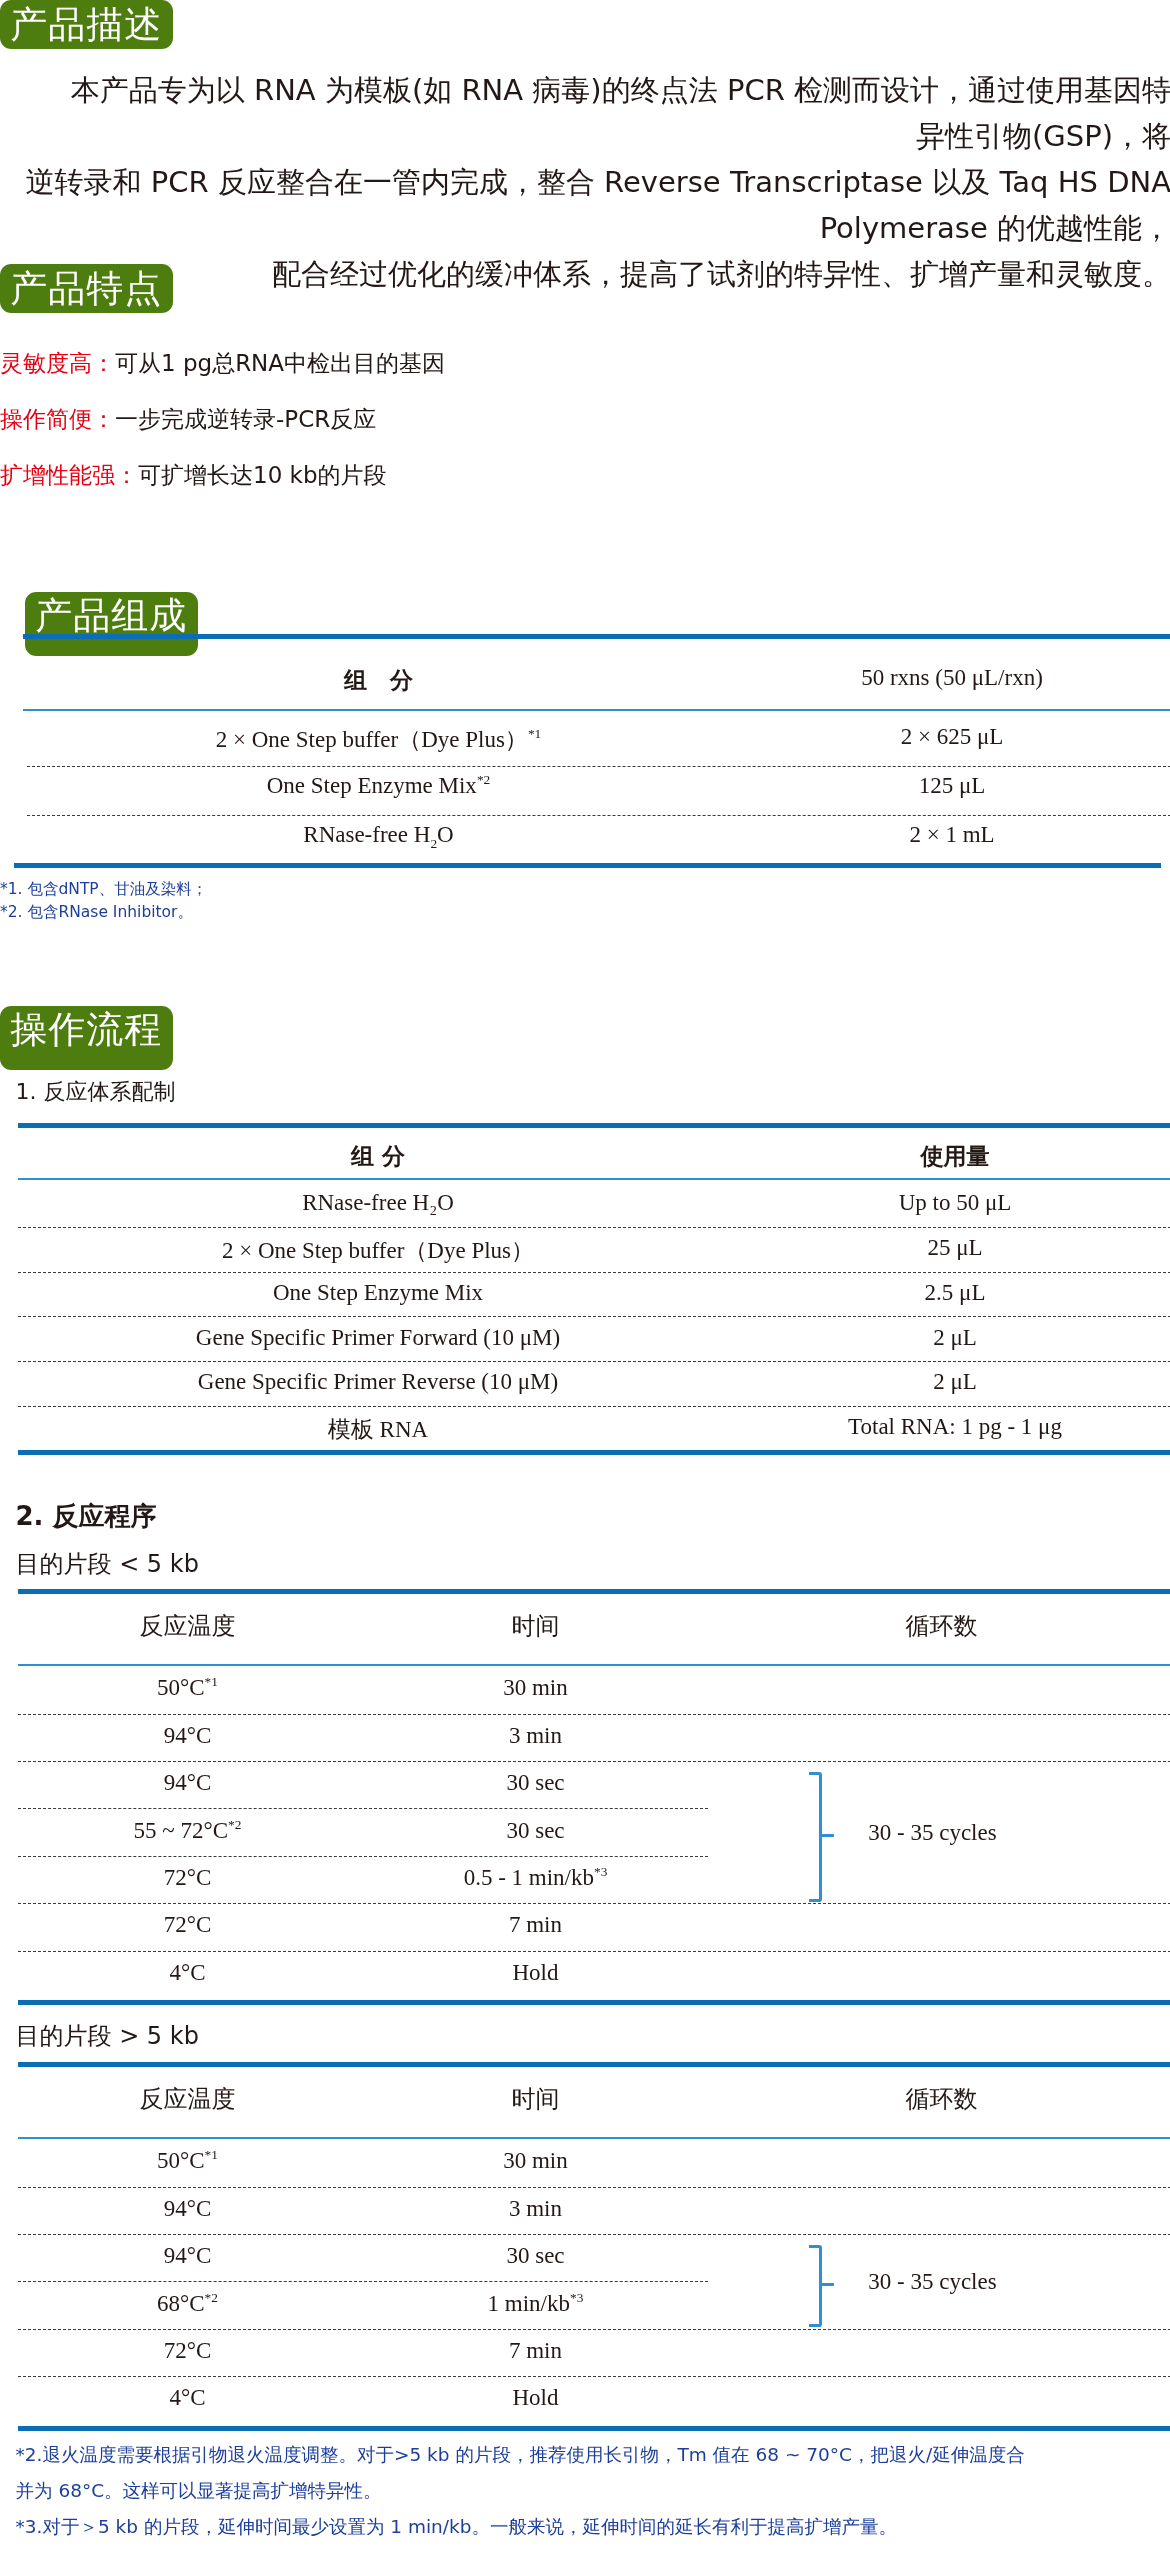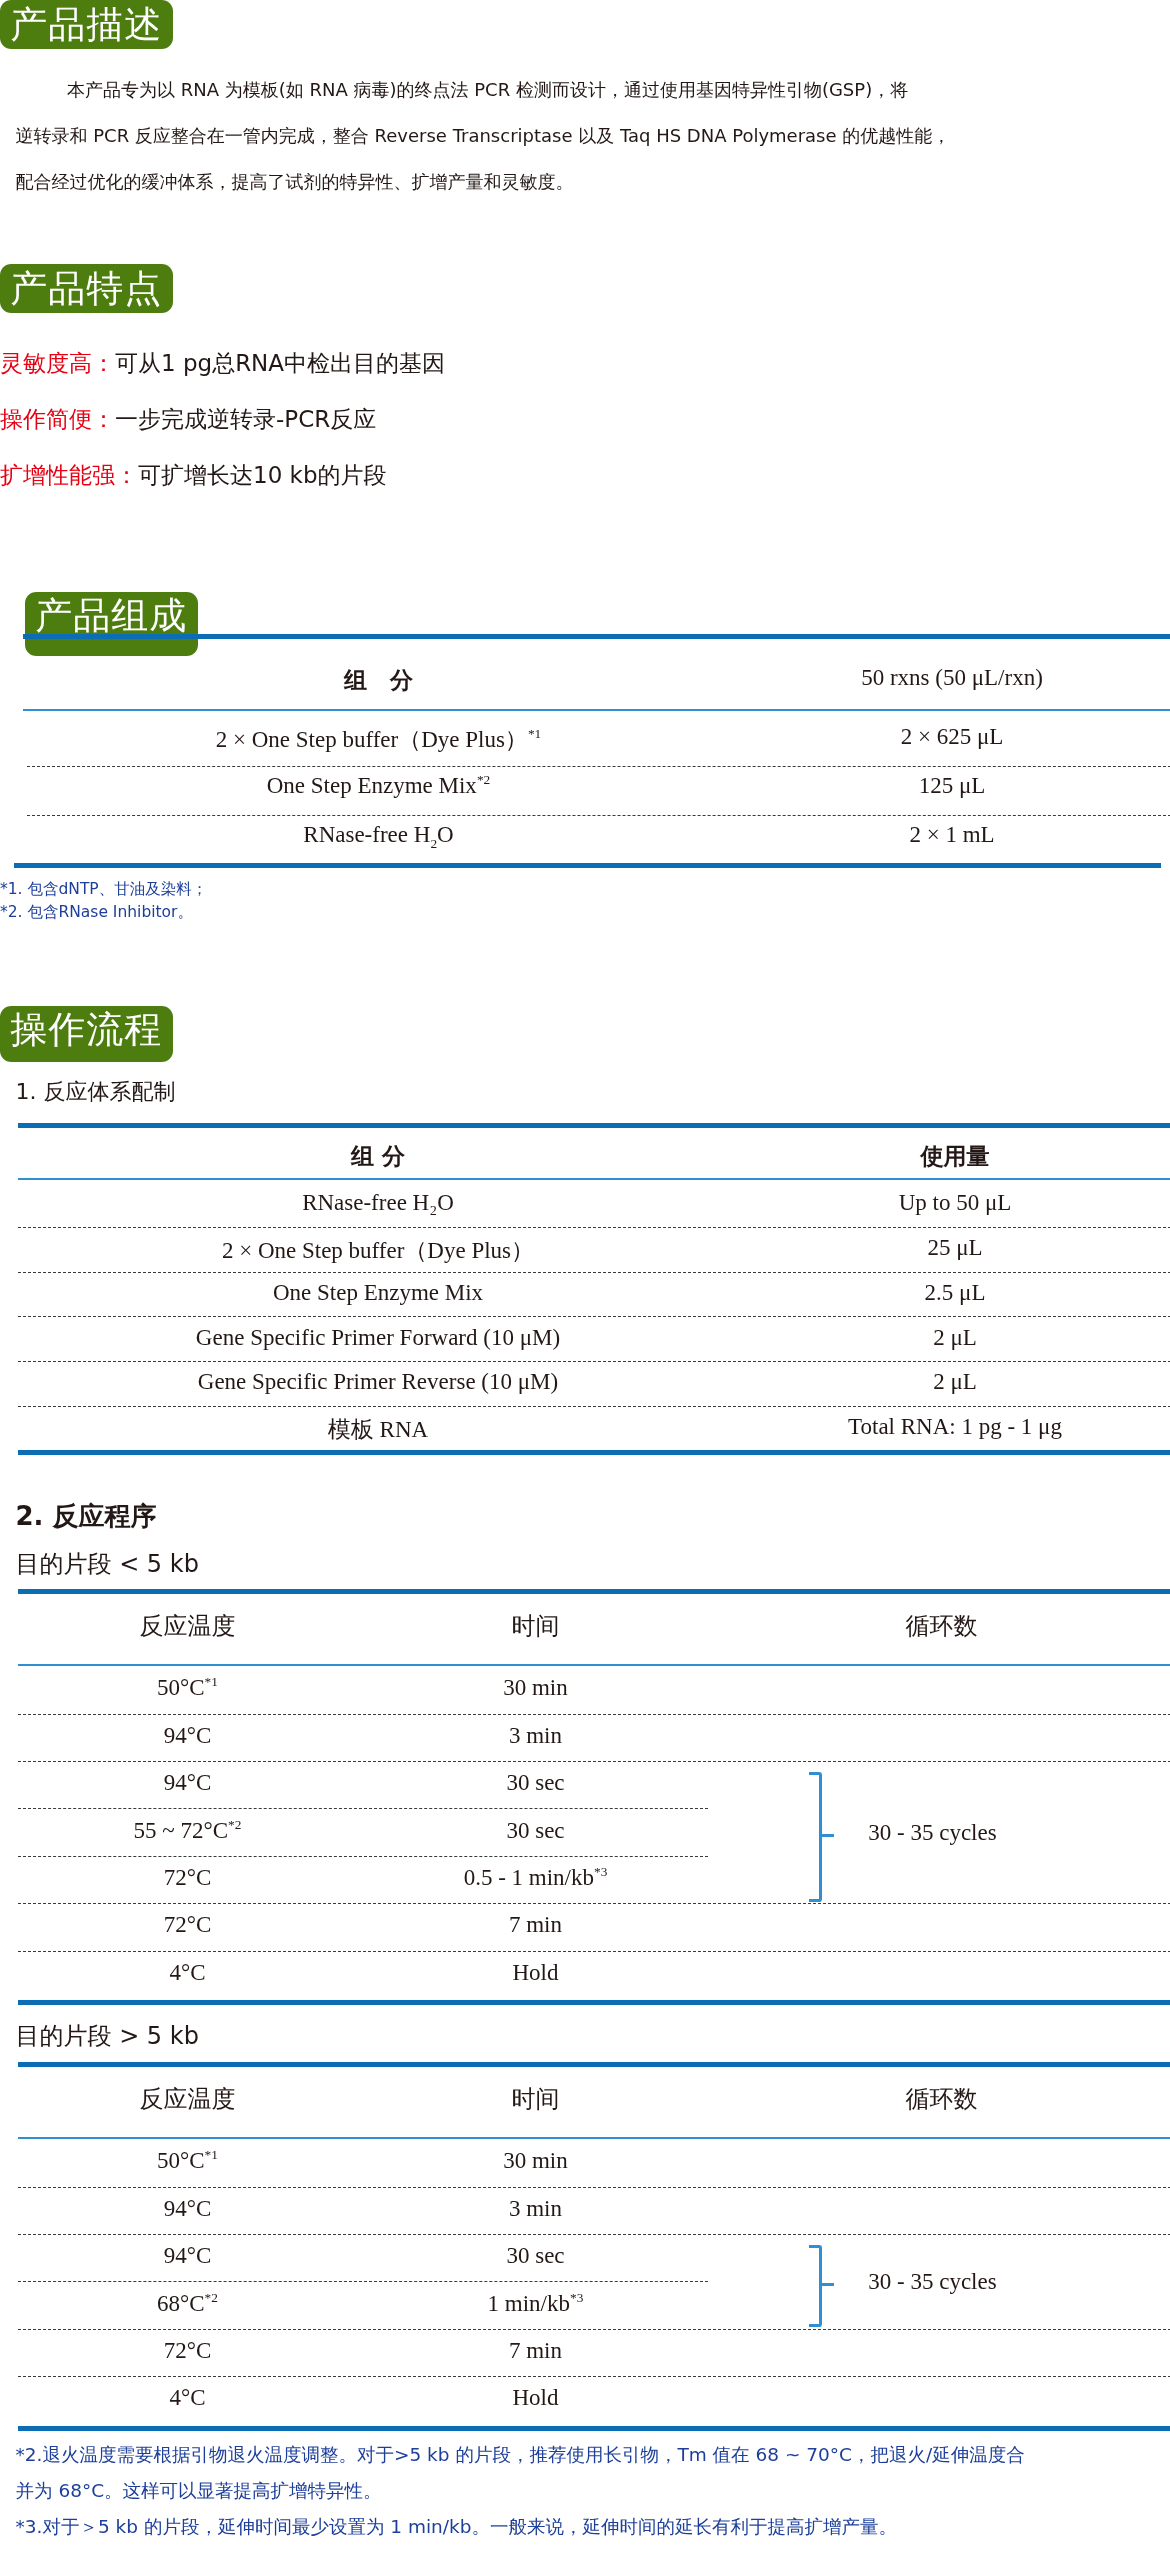--- a/index.html
+++ b/index.html
@@ -2,21 +2,21 @@
 <html style="font-size:8.2px"><head>
 <meta charset="utf-8">
 <style>
   html, body { margin: 0; padding: 0; background: #ffffff; }
   body { width: 1171px; height: 3883px; position: relative; overflow: hidden;
          font-family: "Liberation Serif", "DejaVu Serif", serif; color: #231815; }
   .abs { position: absolute; }
   .badge { position: absolute; left: 0; background: #4d7c0f; color: #fff; border-radius: 11.3px;
            font-family: "DejaVu Sans", "Liberation Sans", sans-serif; font-size: 37px; line-height: 52px;
            padding: 0 10.3px; letter-spacing: 1px; white-space: nowrap; }
-  .para { font-size: 18px; line-height: 46px; }
+  .para { font-size: 29px; line-height: 46px; text-align: right; }
   .cn { font-family: "DejaVu Sans", "Liberation Sans", sans-serif; }
   .red { color: #e60012; }
   .blue-note { color: #1d3f9a; }
   .rule-thick { position: absolute; height: 5.2px; background: #0b6db3; }
   .rule-thin { position: absolute; height: 1.5px; background: #2f8fd0; }
   .rule-dash { position: absolute; height: 0; border-top: 1.5px dashed #3a3a3a; }
   .cell { position: absolute; text-align: center; font-size: 23px; white-space: nowrap; }
   .sup { font-size: 13.4px; vertical-align: super; line-height: 0; }
   .sub { font-size: 13.4px; vertical-align: sub; line-height: 0; }
   .hdr { font-family: "DejaVu Sans", "Liberation Sans", sans-serif; font-weight: bold; font-size: 23px; }
@@ -57,21 +57,21 @@
 
   <div class="cell" style="top:822px;left:23px;width:711px;"><span>RNase-free H</span><span class="sub">2</span><span>O</span></div>
   <div class="cell" style="top:822px;left:734px;width:436px;">2 × 1 mL</div>
   <div class="rule-thick" style="top:863px;left:14.4px;width:1147px;"></div>
 </div>
 <div class="abs cn blue-note" style="top:878px;left:0;font-size:15.5px;line-height:23px;">
   <div>*1. 包含dNTP、甘油及染料；</div>
   <div>*2. 包含RNase Inhibitor。</div>
 </div>
 
-<div class="badge" style="top:1006px;height:56px;line-height:48px;">操作流程</div>
+<div class="badge" style="top:1006px;height:64px;line-height:48px;">操作流程</div>
 <div class="abs cn" style="top:1074px;left:15.5px;font-size:22px;line-height:36px;">1. 反应体系配制</div>
 
 <div>
   <div class="rule-thick" style="top:1123px;left:17.5px;width:1153px;"></div>
   <div class="cell hdr" style="top:1141px;left:17.5px;width:721px;">组 分</div>
   <div class="cell hdr" style="top:1141px;left:739px;width:432px;">使用量</div>
   <div class="rule-thin" style="top:1178px;left:17.5px;width:1153px;"></div>
 </div>
 <div id="setup-rows">
     <div class="cell" style="top:1190px;left:17.5px;width:721px;">RNase-free H₂O</div>

